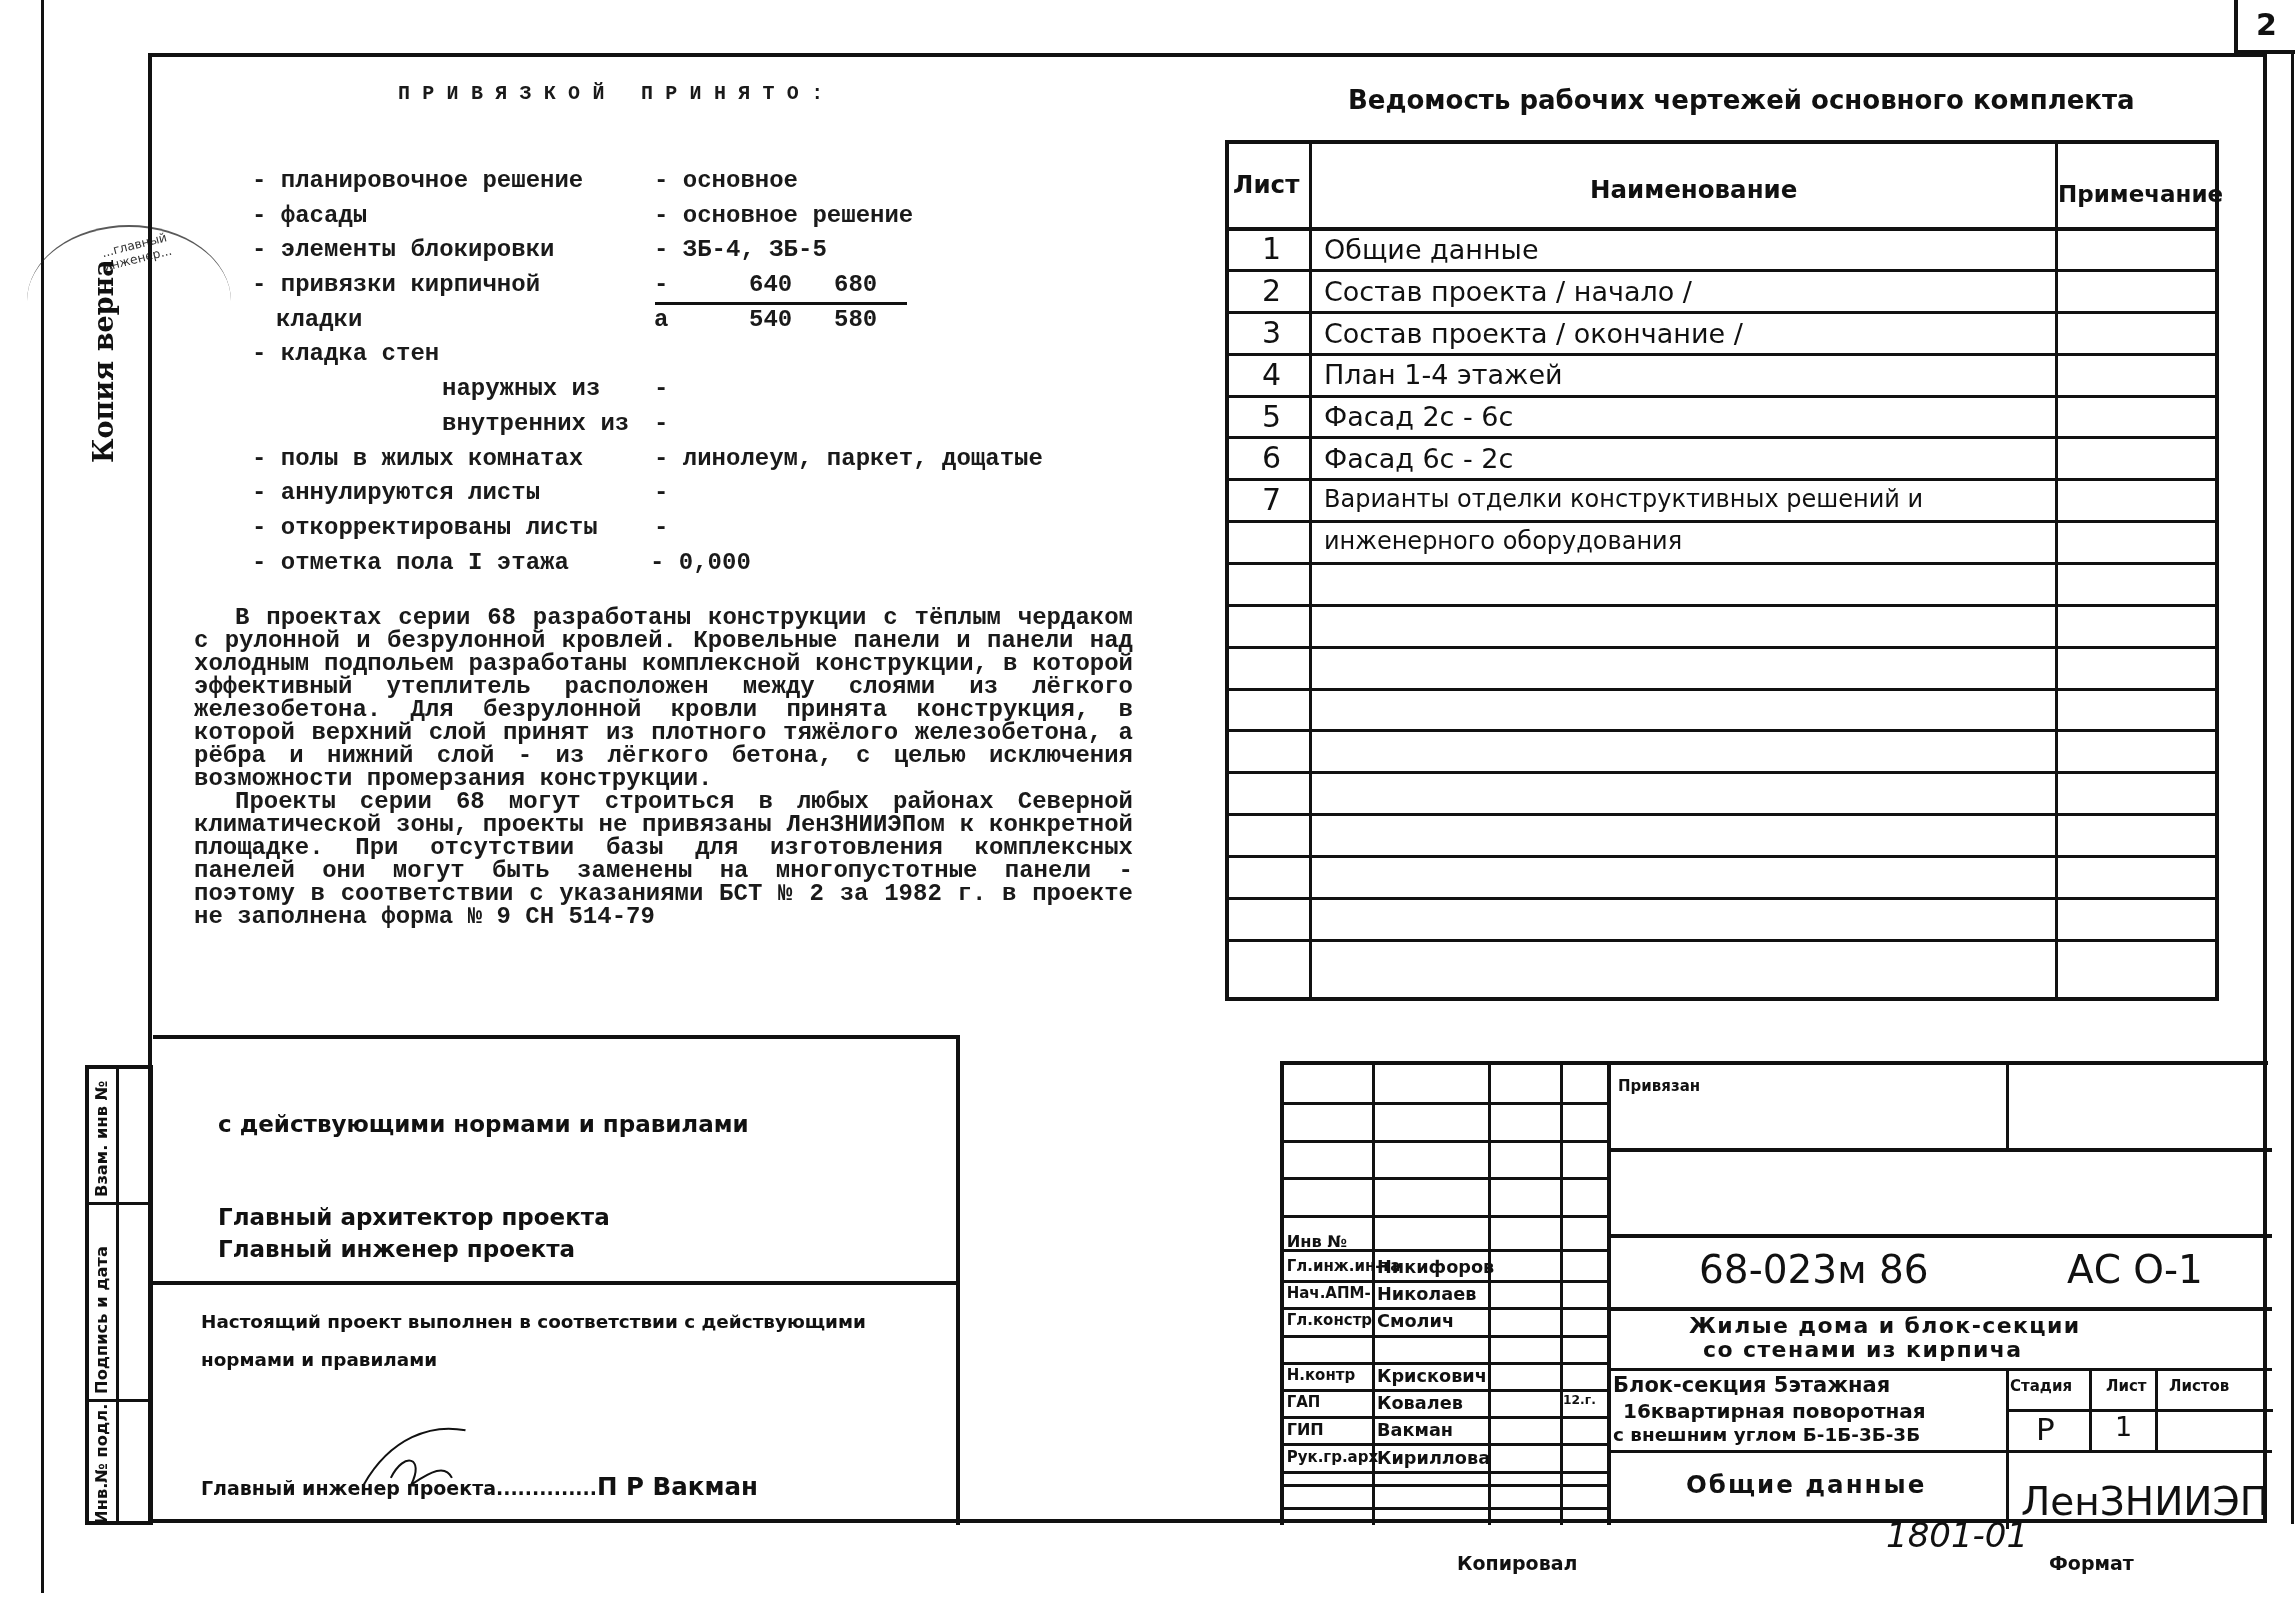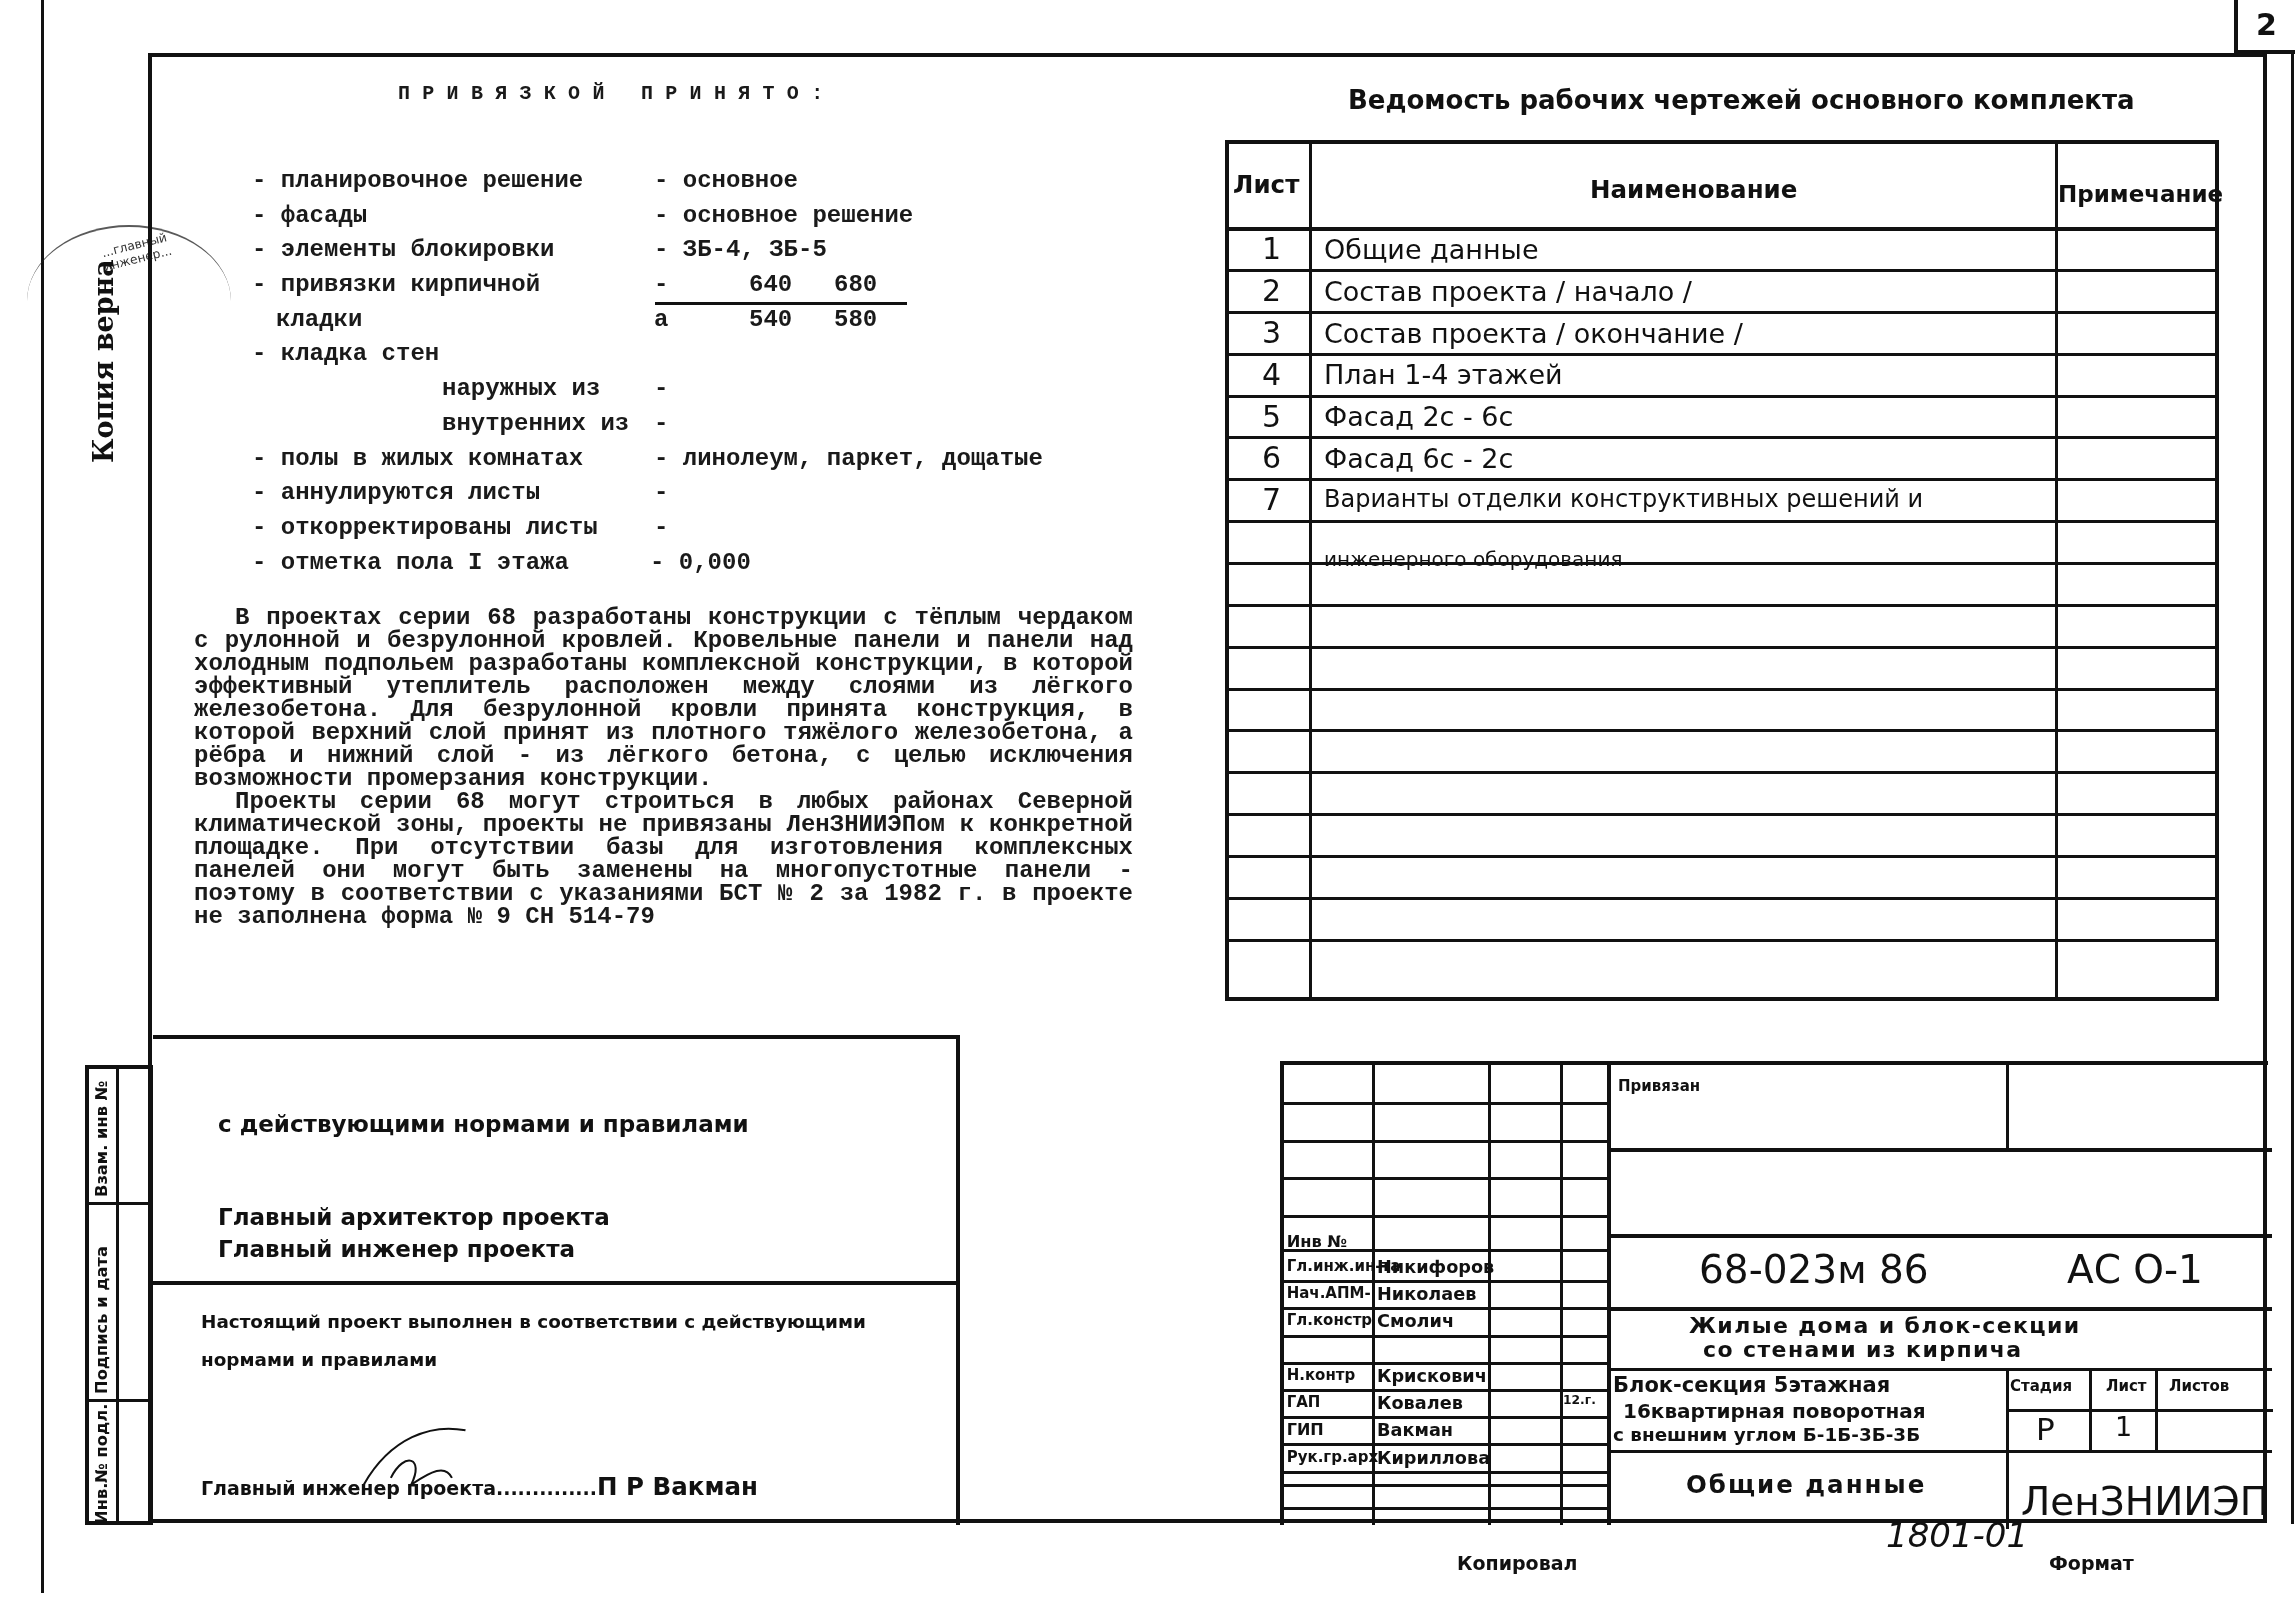--- a/index.html
+++ b/index.html
@@ -126,21 +126,21 @@
       <div class="tnum" style="left: 0px; top: 255px;">5</div>
       <div class="tcell hand" style="left: 95px; top: 257px; font-size: 27px;">Фасад  2с - 6с</div>
       <div class="line" style="left: 0px; top: 292px; width: 100%; height: 2.7px;"></div>
       <div class="tnum" style="left: 0px; top: 296px;">6</div>
       <div class="tcell hand" style="left: 95px; top: 299px; font-size: 27px;">Фасад  6с - 2с</div>
       <div class="line" style="left: 0px; top: 334px; width: 100%; height: 2.7px;"></div>
       <div class="tnum" style="left: 0px; top: 338px;">7</div>
       <div class="tcell hand" style="left: 95px; top: 341px; font-size: 24px;">Варианты отделки конструктивных решений и</div>
       <div class="line" style="left: 0px; top: 376px; width: 100%; height: 2.7px;"></div>
       <div class="tnum" style="left: 0px; top: 380px;"></div>
-      <div class="tcell hand" style="left: 95px; top: 403px; font-size: 20px;">инженерного оборудования</div>
+      <div class="tcell hand" style="left: 95px; top: 383px; font-size: 24px;">инженерного оборудования</div>
       <div class="line" style="left: 0px; top: 418px; width: 100%; height: 2.7px;"></div>
       <div class="line" style="left: 0px; top: 460px; width: 100%; height: 2.7px;"></div>
       <div class="line" style="left: 0px; top: 502px; width: 100%; height: 2.7px;"></div>
       <div class="line" style="left: 0px; top: 544px; width: 100%; height: 2.7px;"></div>
       <div class="line" style="left: 0px; top: 585px; width: 100%; height: 2.7px;"></div>
       <div class="line" style="left: 0px; top: 627px; width: 100%; height: 2.7px;"></div>
       <div class="line" style="left: 0px; top: 669px; width: 100%; height: 2.7px;"></div>
       <div class="line" style="left: 0px; top: 711px; width: 100%; height: 2.7px;"></div>
       <div class="line" style="left: 0px; top: 753px; width: 100%; height: 2.7px;"></div>
       <div class="line" style="left: 0px; top: 795px; width: 100%; height: 2.7px;"></div>

